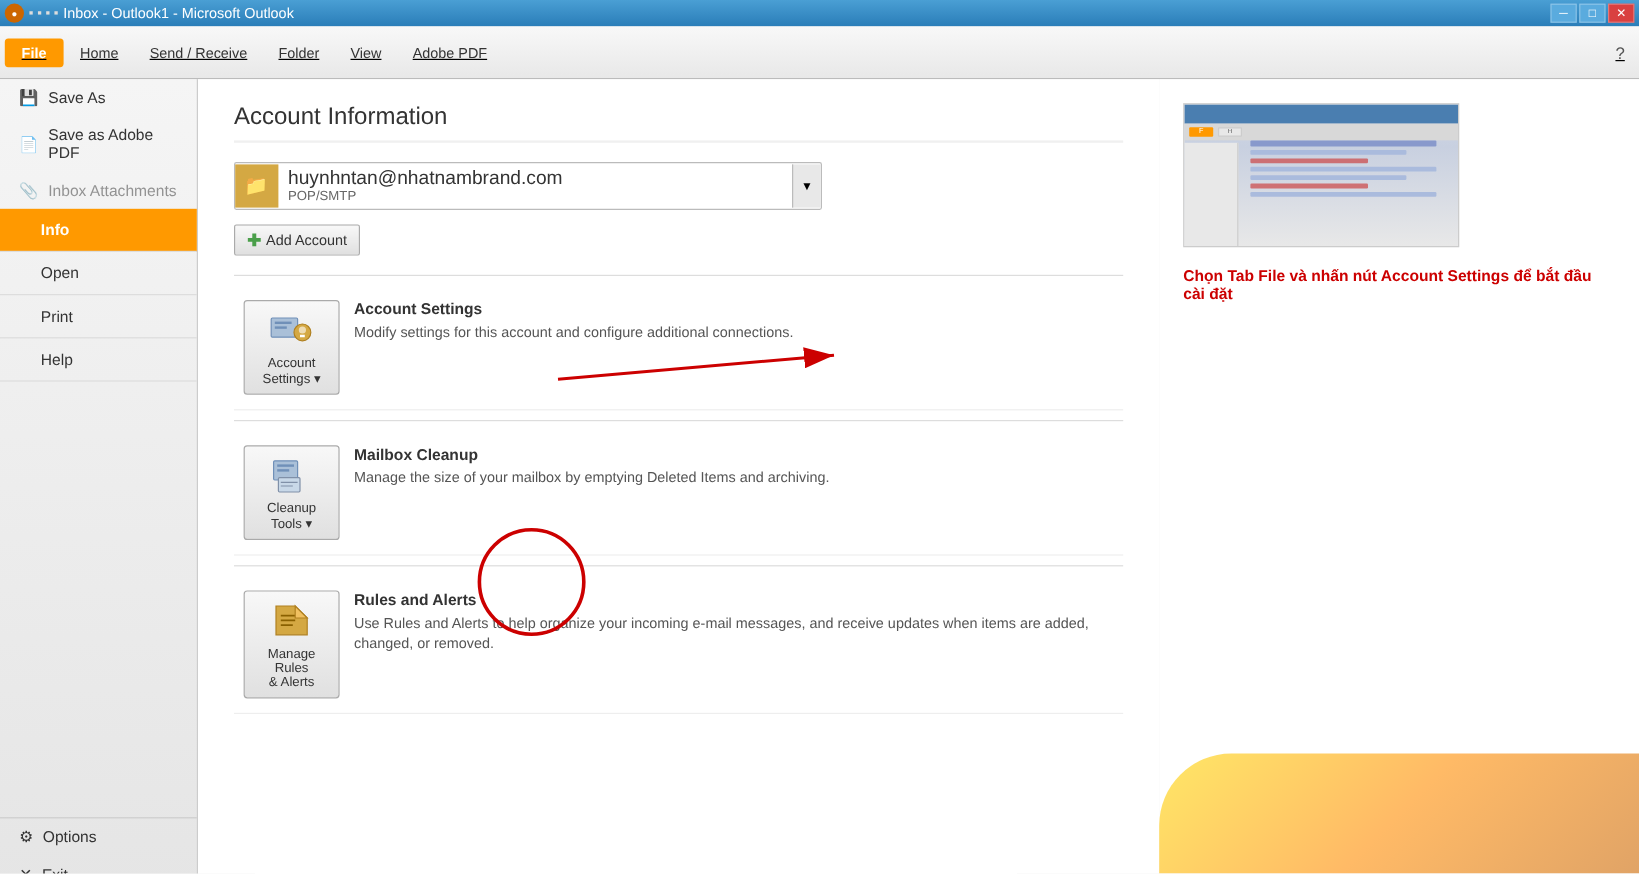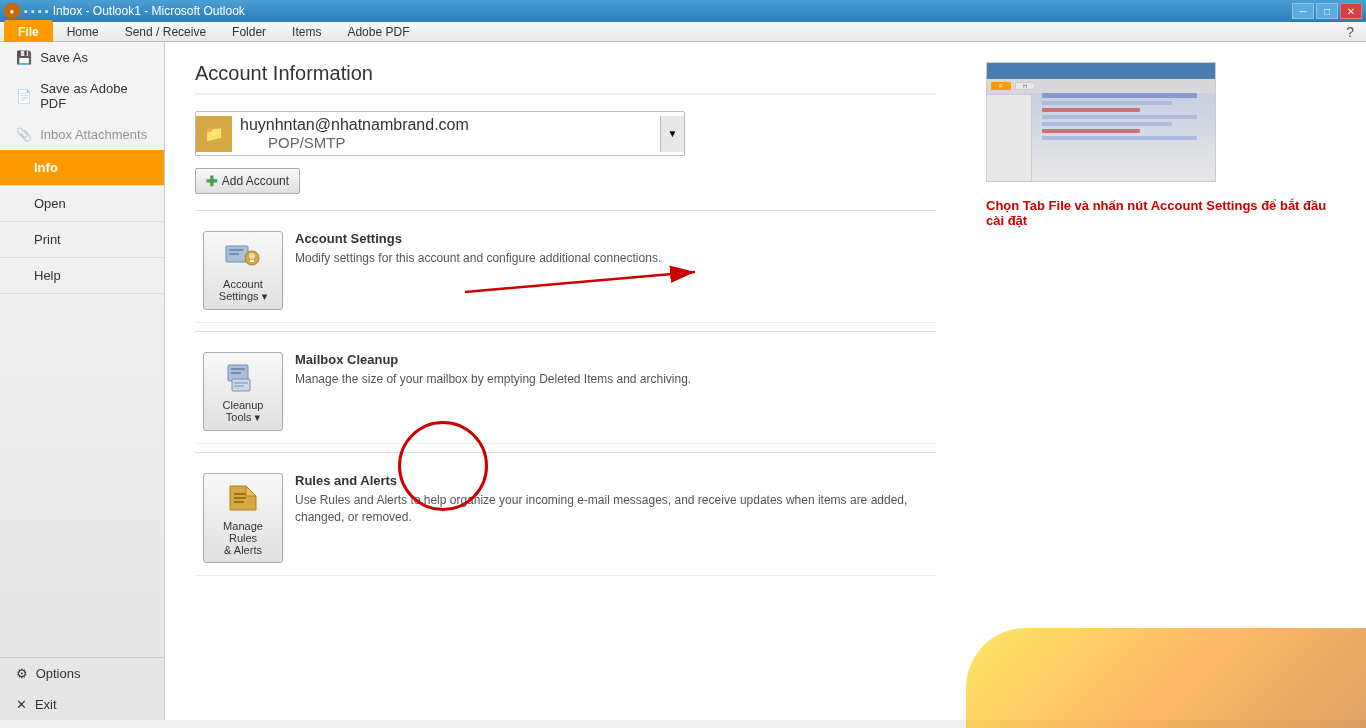--- a/index.html
+++ b/index.html
@@ -20,25 +20,26 @@
     .title-bar-icon { width: 16px; height: 16px; background: #cc6600; border-radius: 50%; display: flex; align-items: center; justify-content: center; font-size: 8px; color: white; font-weight: bold; }
     .title-bar-controls { display: flex; gap: 2px; }
     .title-bar-btn { width: 22px; height: 16px; background: #5aabde; border: 1px solid rgba(255,255,255,0.3); color: white; font-size: 10px; cursor: pointer; display: flex; align-items: center; justify-content: center; }
     .title-bar-btn.close { background: #d94040; }
     .title-bar-title { font-size: 12px; }
 
     
     .ribbon {
       background: linear-gradient(to bottom, #f8f8f8, #e8e8e8);
       border-bottom: 1px solid #bbb;
-      height: 20px;
+      height: 44px;
       display: flex;
       align-items: center;
       padding: 0 4px;
       gap: 2px;
+      text-decoration: underline;
     }
     .ribbon-tab {
       padding: 4px 12px;
       font-size: 12px;
       cursor: pointer;
       border-radius: 2px 2px 0 0;
       color: #333;
     }
     .ribbon-tab.active {
       background: #f90;
@@ -117,21 +118,21 @@
       height: 36px;
       background: #d4a843;
       display: flex;
       align-items: center;
       justify-content: center;
       color: white;
       font-size: 16px;
     }
     .account-info { flex: 1; padding: 4px 8px; }
     .account-email { font-size: 16px; color: #333; }
-    .account-type { font-size: 15px; color: #666; margin-left: 28px; }
+    .account-type { font-size: 11px; color: #666; }
     .account-dropdown-btn {
       width: 24px;
       height: 36px;
       background: #e8e8e8;
       border-left: 1px solid #bbb;
       display: flex;
       align-items: center;
       justify-content: center;
       cursor: pointer;
       font-size: 10px;
@@ -292,21 +293,21 @@
     <div class="title-bar-btn">□</div>
     <div class="title-bar-btn close">✕</div>
   </div>
 </div>
 
 <div class="ribbon">
   <div class="ribbon-tab active">File</div>
   <div class="ribbon-tab">Home</div>
   <div class="ribbon-tab">Send / Receive</div>
   <div class="ribbon-tab">Folder</div>
-  <div class="ribbon-tab">Items</div>
+  <div class="ribbon-tab">View</div>
   <div class="ribbon-tab">Adobe PDF</div>
   <div style="flex:1"></div>
   <span style="font-size:14px; color:#555; cursor:pointer; padding:0 8px;">?</span>
 </div>
 
 <div class="main-layout">
 
   <div class="sidebar">
 
     <div class="sidebar-item-with-icon">

